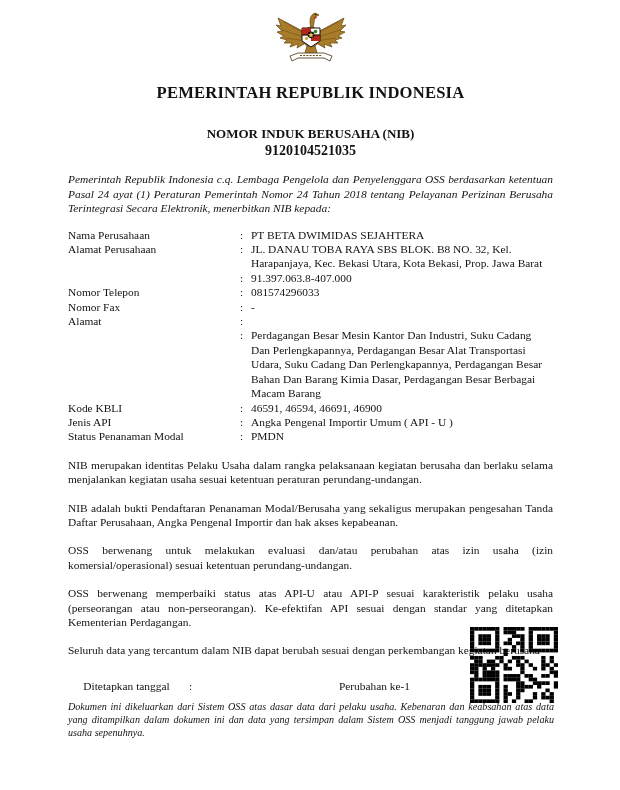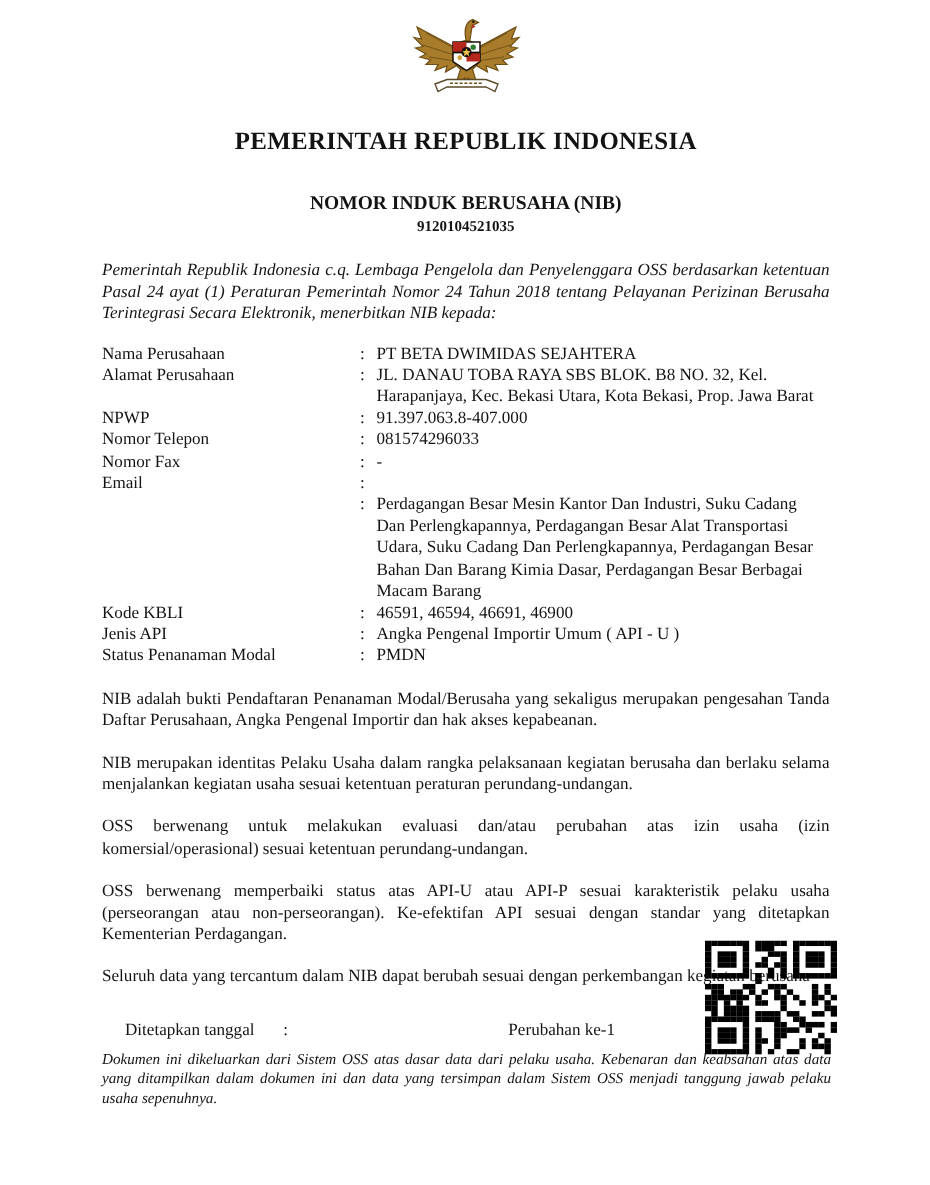--- a/index.html
+++ b/index.html
@@ -15,21 +15,21 @@
     color:#131313;
     overflow:hidden;
   }
   .emblem-wrap{text-align:center;margin-top:2px;}
   .emblem-wrap svg{display:inline-block;}
   .doc-title{
     text-align:center;font-weight:bold;font-size:16.6px;line-height:19px;
     margin-top:14px;letter-spacing:.2px;
   }
   .nib-heading{text-align:center;font-weight:bold;font-size:13px;line-height:15px;margin-top:24px;}
-  .nib-number{text-align:center;font-weight:bold;font-size:10px;line-height:16px;margin-top:2px;}
+  .nib-number{text-align:center;font-weight:bold;font-size:14px;line-height:16px;margin-top:2px;}
   .intro{margin-top:13px;text-align:justify;font-style:italic;}
   .fields{margin-top:12px;display:grid;grid-template-columns:172px 11px 1fr;}
   .fields .lbl{grid-column:1;}
   .fields .sep{grid-column:2;}
   .fields .val{grid-column:3;padding-left:0;}
   .para{margin-top:14px;text-align:justify;}
   .para.single{text-align:left;}
   .issuance{margin-top:21px;display:grid;grid-template-columns:117px 11px 1fr;text-align:center;}
   .qr{position:absolute;left:470px;top:627px;}
   .footer{
@@ -79,46 +79,45 @@
 
   <div class="intro">Pemerintah Republik Indonesia c.q. Lembaga Pengelola dan Penyelenggara OSS berdasarkan ketentuan Pasal 24 ayat (1) Peraturan Pemerintah Nomor 24 Tahun 2018 tentang Pelayanan Perizinan Berusaha Terintegrasi Secara Elektronik, menerbitkan NIB kepada:</div>
 
   <div class="fields">
     <div class="lbl">Nama Perusahaan</div>
       <div class="sep">:</div>
       <div class="val">PT BETA DWIMIDAS SEJAHTERA</div>
     <div class="lbl">Alamat Perusahaan</div>
       <div class="sep">:</div>
       <div class="val">JL. DANAU TOBA RAYA SBS BLOK. B8 NO. 32, Kel. Harapanjaya, Kec. Bekasi Utara, Kota Bekasi, Prop. Jawa Barat</div>
-    <div class="lbl">NPWP</div>
       <div class="sep">:</div>
       <div class="val">91.397.063.8-407.000</div>
     <div class="lbl">Nomor Telepon</div>
       <div class="sep">:</div>
       <div class="val">081574296033</div>
     <div class="lbl">Nomor Fax</div>
       <div class="sep">:</div>
       <div class="val">-</div>
-    <div class="lbl">Email</div>
+    <div class="lbl">Alamat</div>
       <div class="sep">:</div>
       <div class="sep">:</div>
       <div class="val">Perdagangan Besar Mesin Kantor Dan Industri, Suku Cadang Dan Perlengkapannya, Perdagangan Besar Alat Transportasi Udara, Suku Cadang Dan Perlengkapannya, Perdagangan Besar Bahan Dan Barang Kimia Dasar, Perdagangan Besar Berbagai Macam Barang</div>
     <div class="lbl">Kode KBLI</div>
       <div class="sep">:</div>
       <div class="val">46591, 46594, 46691, 46900</div>
     <div class="lbl">Jenis API</div>
       <div class="sep">:</div>
       <div class="val">Angka Pengenal Importir Umum ( API - U )</div>
     <div class="lbl">Status Penanaman Modal</div>
       <div class="sep">:</div>
       <div class="val">PMDN</div>
   </div>
 
+  <div class="para">NIB merupakan identitas Pelaku Usaha dalam rangka pelaksanaan kegiatan berusaha dan berlaku selama menjalankan kegiatan usaha sesuai ketentuan peraturan perundang-undangan.</div>
   <div class="para">NIB adalah bukti Pendaftaran Penanaman Modal/Berusaha yang sekaligus merupakan pengesahan Tanda Daftar Perusahaan, Angka Pengenal Importir dan hak akses kepabeanan.</div>
-  <div class="para">NIB merupakan identitas Pelaku Usaha dalam rangka pelaksanaan kegiatan berusaha dan berlaku selama menjalankan kegiatan usaha sesuai ketentuan peraturan perundang-undangan.</div>
   <div class="para">OSS berwenang untuk melakukan evaluasi dan/atau perubahan atas izin usaha (izin komersial/operasional) sesuai ketentuan perundang-undangan.</div>
   <div class="para">OSS berwenang memperbaiki status atas API-U atau API-P sesuai karakteristik pelaku usaha (perseorangan atau non-perseorangan). Ke-efektifan API sesuai dengan standar yang ditetapkan Kementerian Perdagangan.</div>
   <div class="para single">Seluruh data yang tercantum dalam NIB dapat berubah sesuai dengan perkembangan kegiatan berusaha</div>
 
   <div class="issuance">
     <div>Ditetapkan tanggal</div>
     <div>:</div>
     <div>Perubahan ke-1</div>
     <div></div>
       <div></div>

